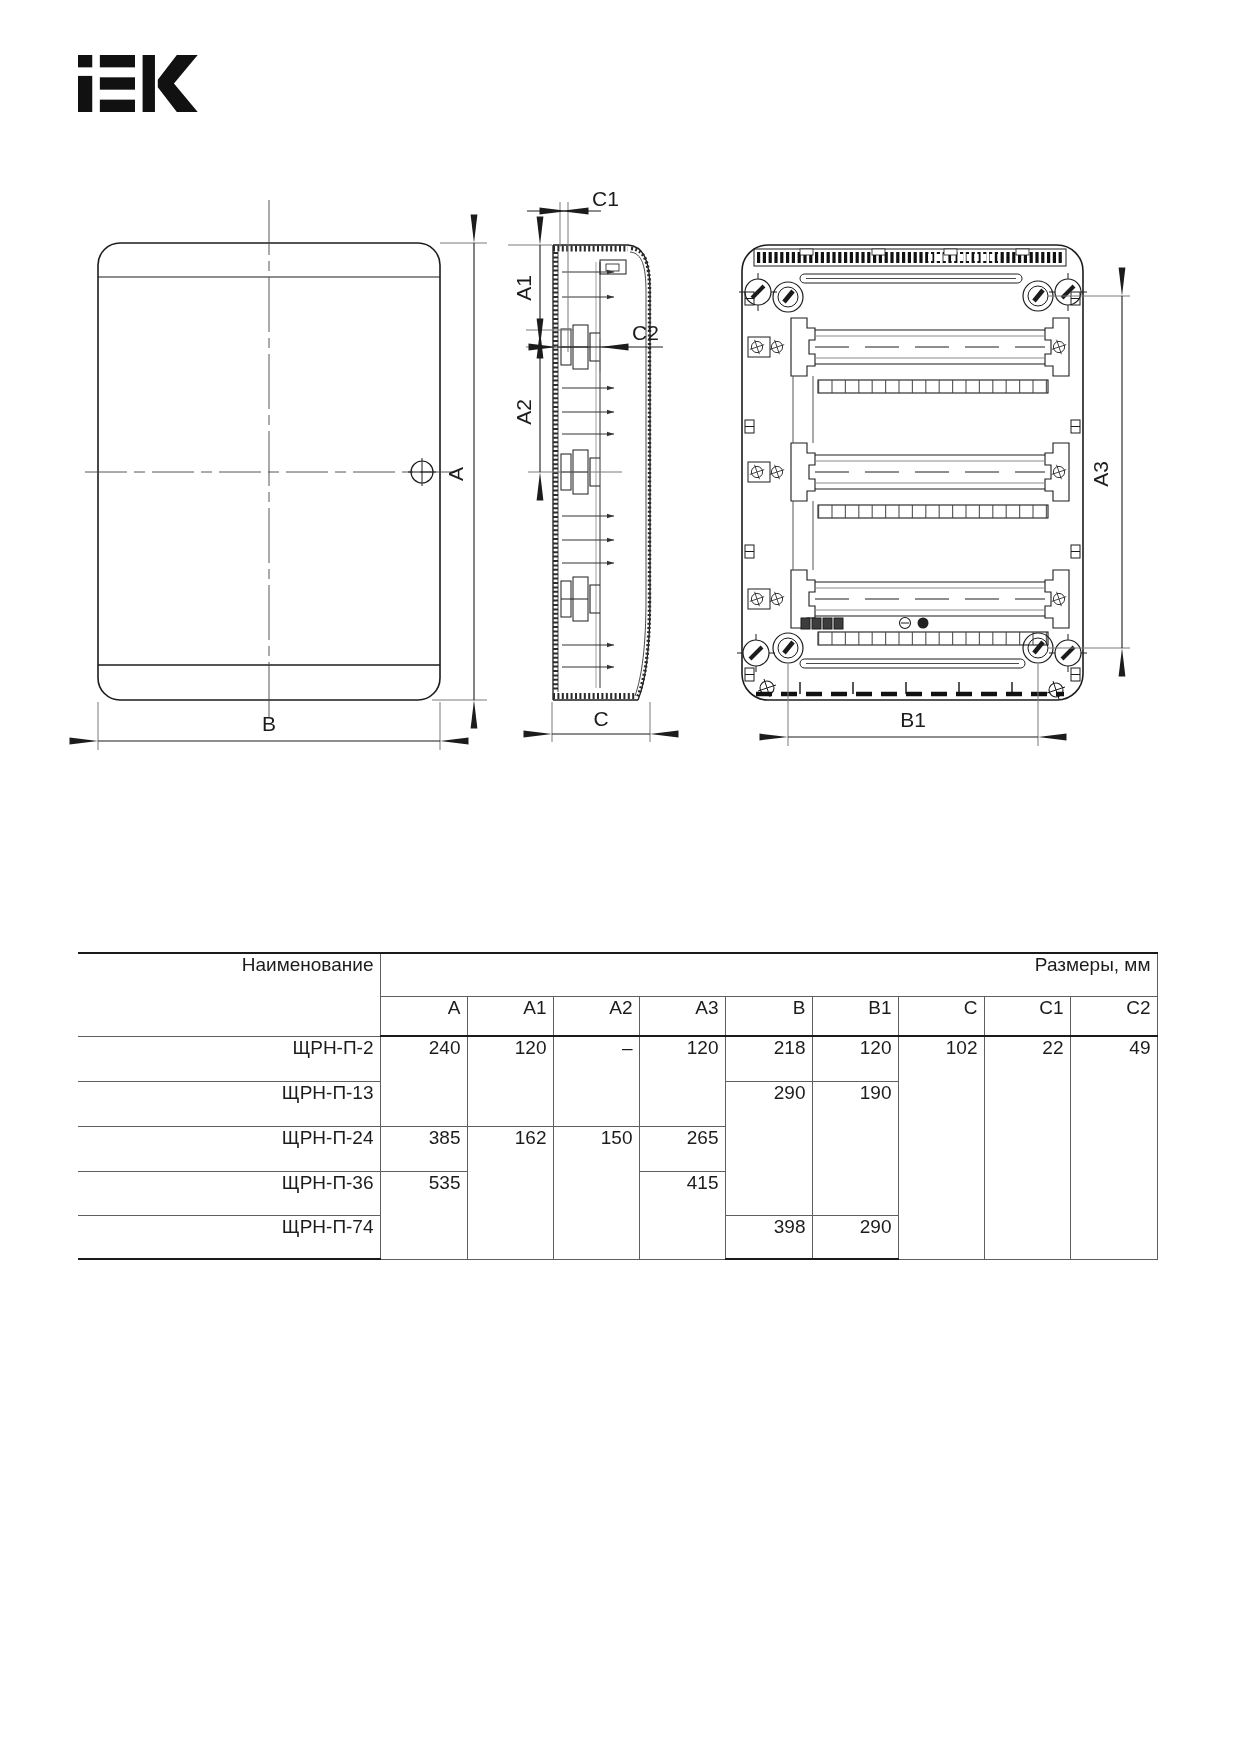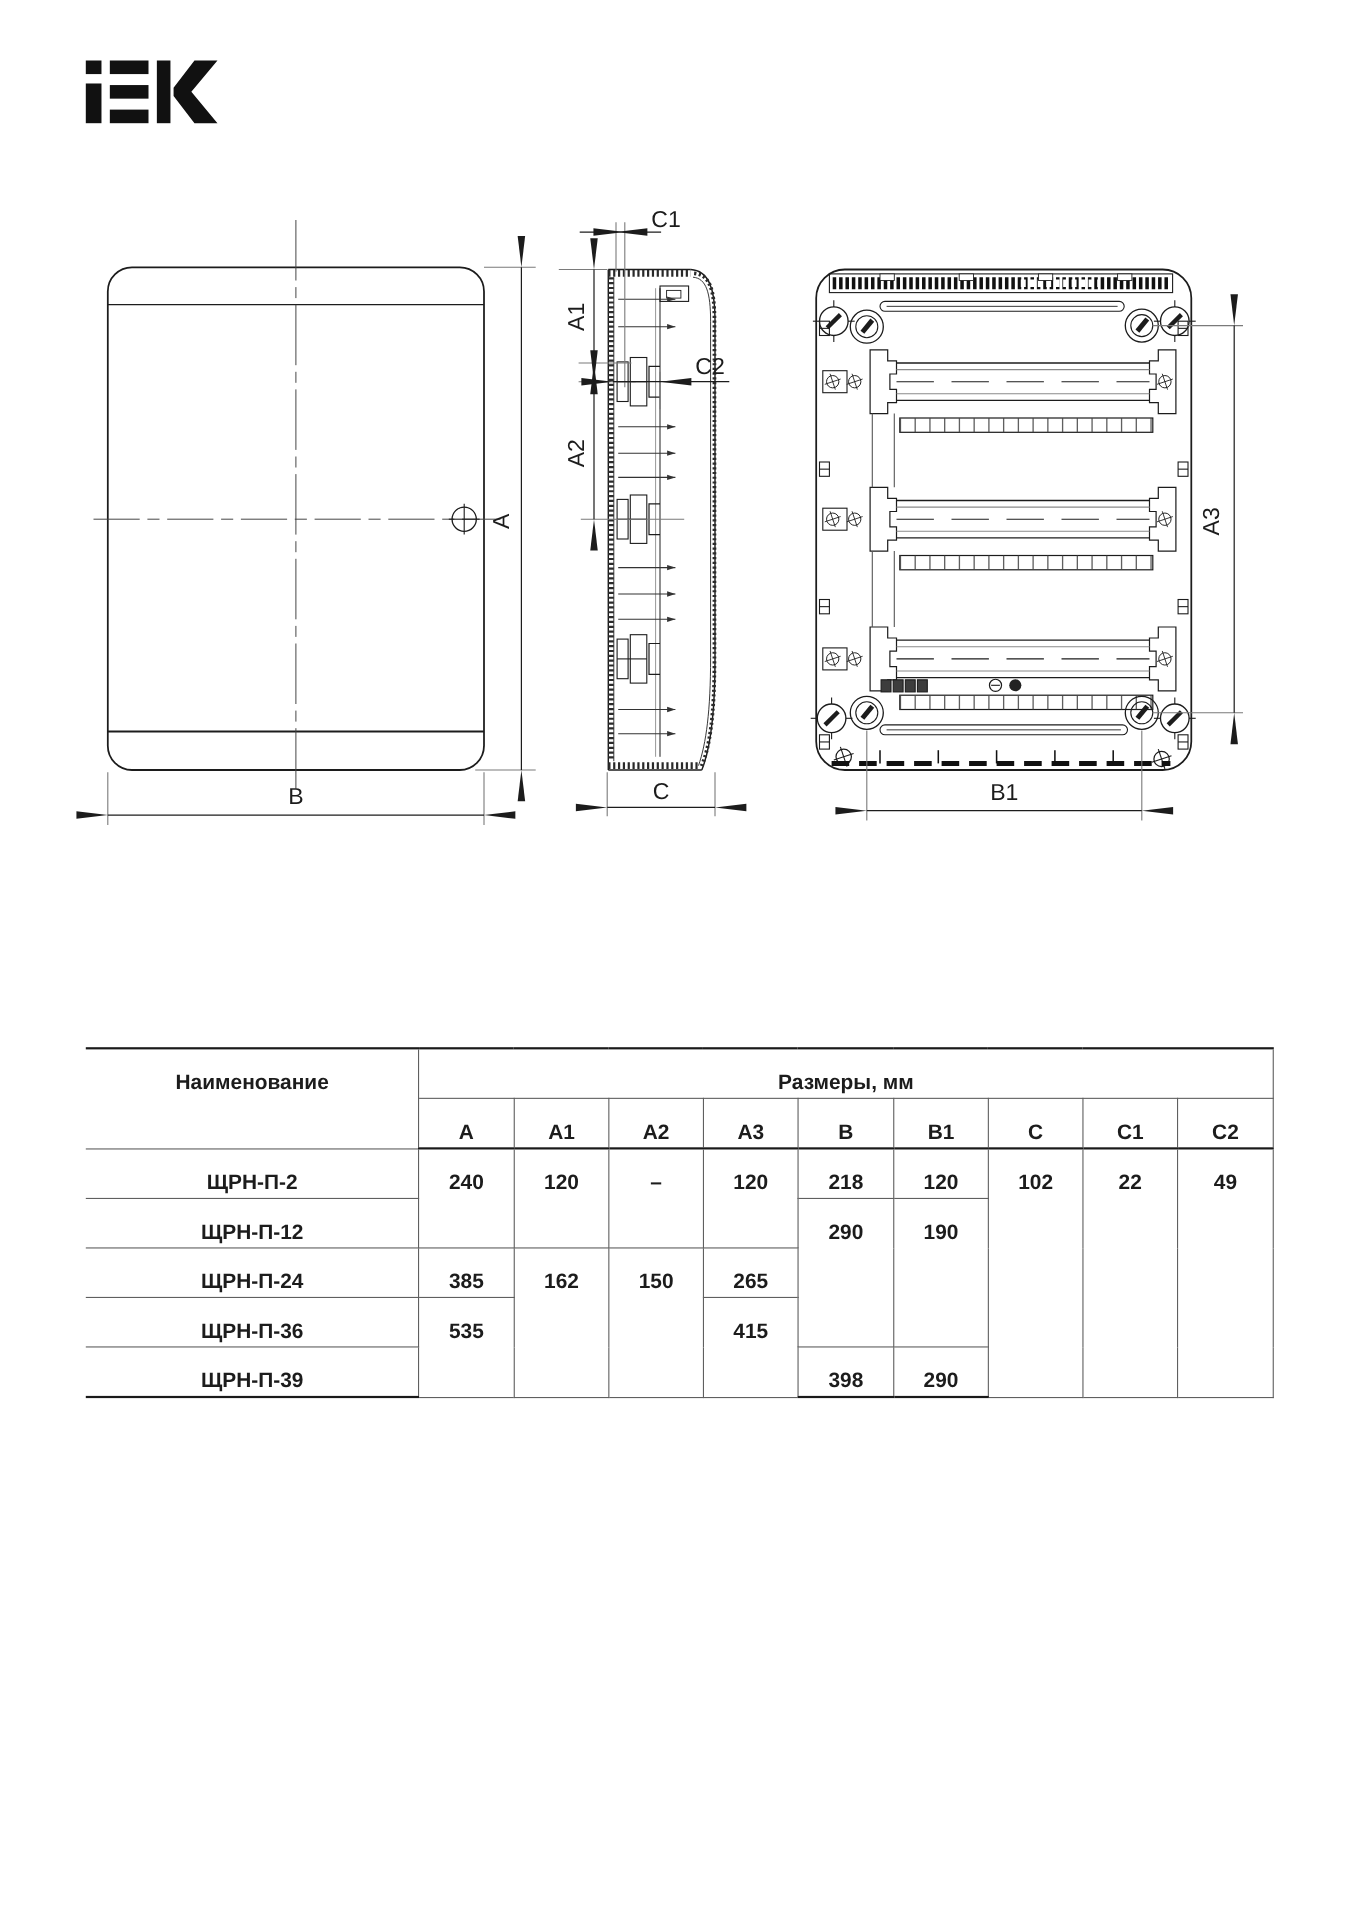--- a/index.html
+++ b/index.html
@@ -3,22 +3,22 @@
 <meta charset="utf-8">
 <style>
   html,body{margin:0;padding:0;background:#ffffff;}
   #page{position:relative;width:1237px;height:1751px;background:#fff;overflow:hidden;
         font-family:"Liberation Sans", sans-serif;color:#1c1c1c;}
   svg text{font-family:"Liberation Sans", sans-serif;fill:#1c1c1c;}
   .dimlbl{font-size:21px;}
   
   #dim-table{position:absolute;left:78px;top:952px;width:1079px;border-collapse:collapse;
              table-layout:fixed;font-size:19px;color:#1c1c1c;}
-  #dim-table th,#dim-table td{border:1px solid #5f5f5f;padding:20px 6px 2px 7px;
-             text-align:center;vertical-align:top;font-weight:bold;overflow:hidden;}
+  #dim-table th,#dim-table td{border:1px solid #5f5f5f;padding:0 6px 2px 7px;
+             text-align:right;vertical-align:top;font-weight:normal;overflow:hidden;}
   #dim-table .noleft{border-left:none;}
   #dim-table tr.hrow1 th{border-top:2.5px solid #1a1a1a;}
   #dim-table tr.hrow2 th{border-bottom:2px solid #1a1a1a;}
   #dim-table tr.last td{border-bottom:2.5px solid #1a1a1a;}
   
   #caption{position:absolute;left:78px;top:1386px;font-size:20px;color:#1c1c1c;}
 </style>
 </head>
 <body>
 
@@ -302,38 +302,38 @@
     <td rowspan="2">120</td>
     <td rowspan="2">–</td>
     <td rowspan="2">120</td>
     <td>218</td>
     <td>120</td>
     <td rowspan="5">102</td>
     <td rowspan="5">22</td>
     <td rowspan="5">49</td>
   </tr>
   <tr style="height:45px">
-    <td class="noleft">ЩРН-П-12</td>
+    <td class="noleft">ЩРН-П-13</td>
     <td rowspan="3">290</td>
     <td rowspan="3">190</td>
   </tr>
   <tr style="height:45px">
     <td class="noleft">ЩРН-П-24</td>
     <td>385</td>
     <td rowspan="3">162</td>
     <td rowspan="3">150</td>
     <td>265</td>
   </tr>
   <tr style="height:44px">
     <td class="noleft">ЩРН-П-36</td>
     <td rowspan="2">535</td>
     <td rowspan="2">415</td>
   </tr>
   <tr class="last" style="height:44px">
-    <td class="noleft">ЩРН-П-39</td>
+    <td class="noleft">ЩРН-П-74</td>
     <td>398</td>
     <td>290</td>
   </tr>
   </tbody>
 </table>
 
 
 </div>
 
 </body></html>

